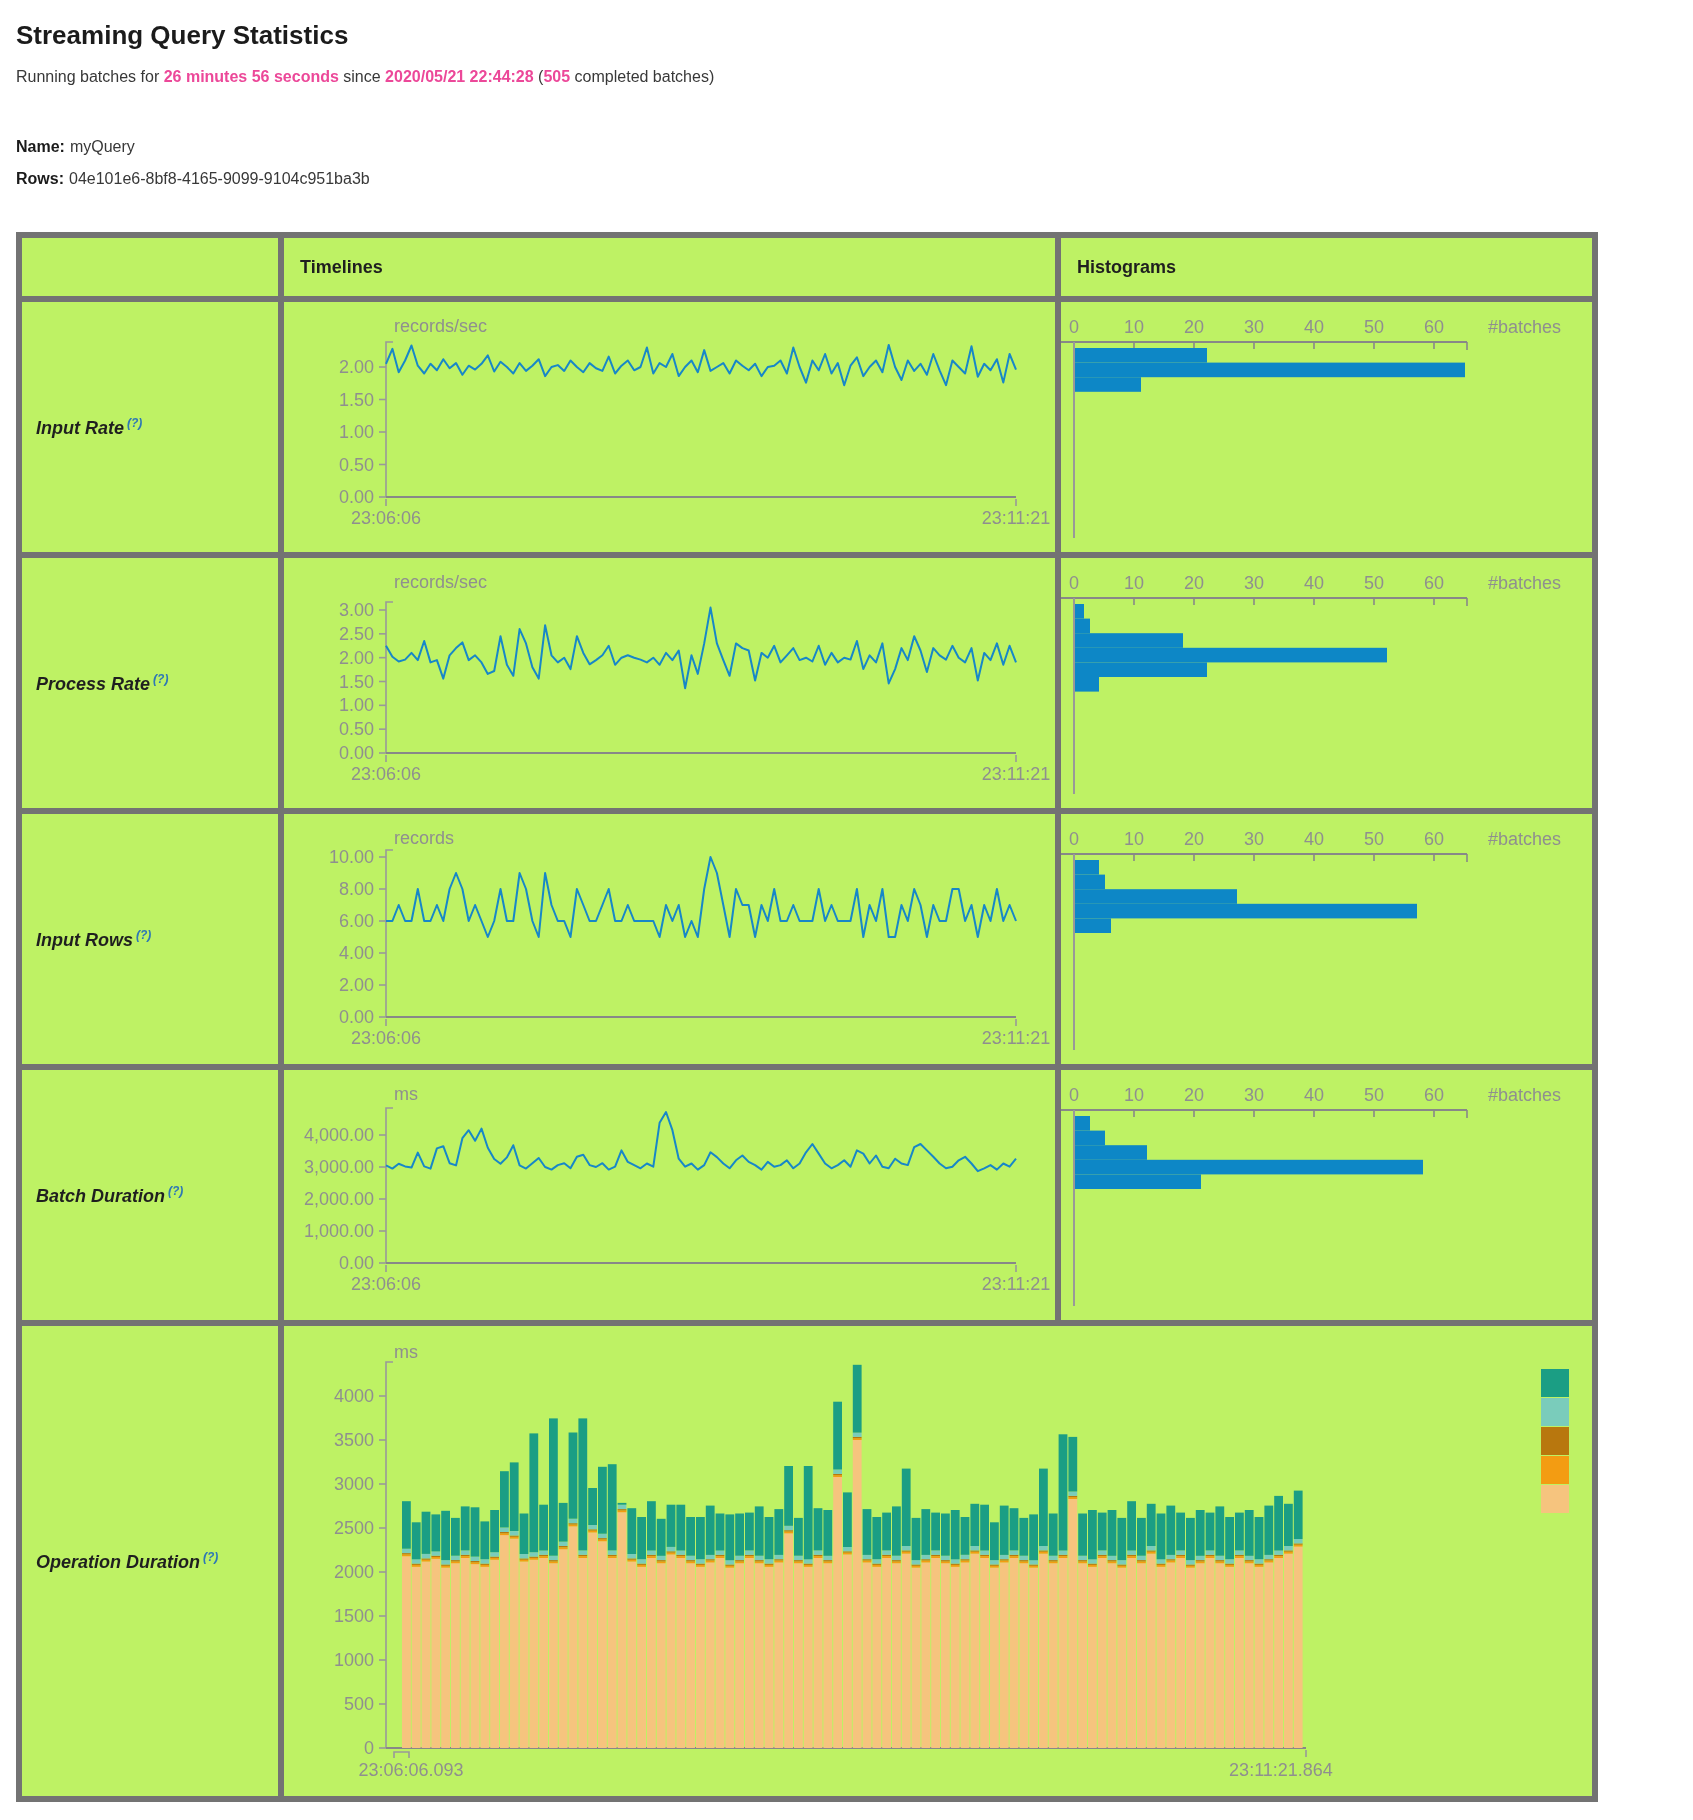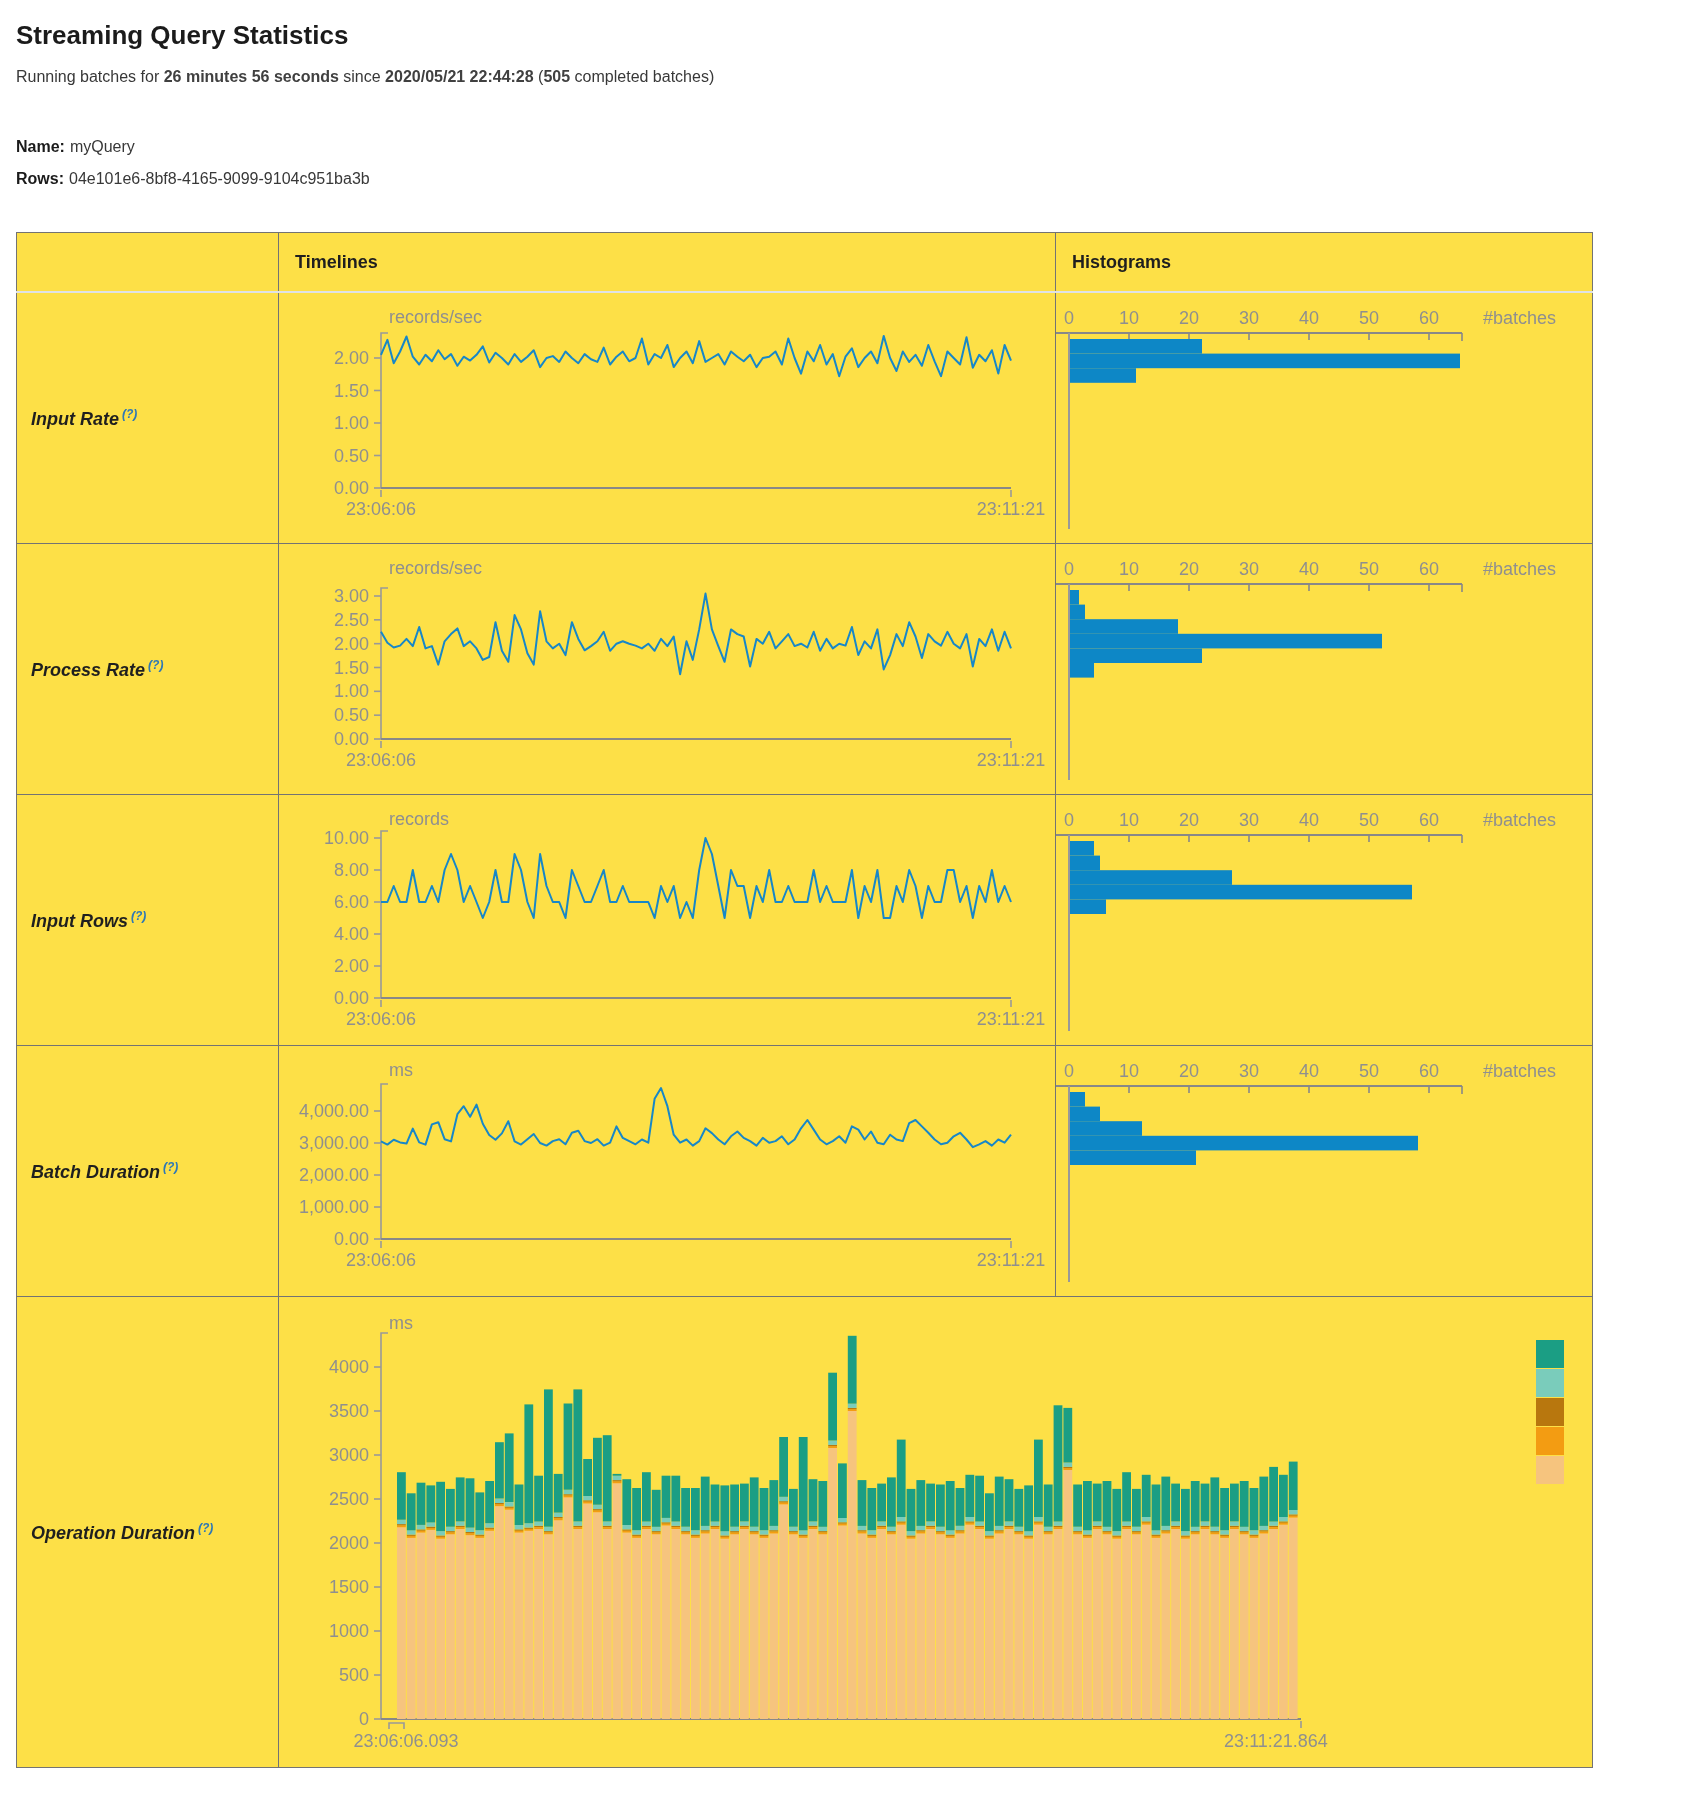--- a/index.html
+++ b/index.html
@@ -1,24 +1,24 @@
 <!DOCTYPE html>
 <html><head>
 <meta charset="utf-8">
 <style>
   html,body{margin:0;padding:0;background:#fff;}
   body{width:1693px;font-family:"Liberation Sans","DejaVu Sans",sans-serif;color:#383838;}
   .wrap{padding:14px 16px 0 16px;}
   h1{font-size:26px;line-height:1.2;margin:6px 0 0 0;color:#1b1b1b;font-weight:bold;}
   .subtitle{margin:17px 0 0 0;font-size:16px;color:#383838;}
-  .subtitle b{color:#404040;}
+  .subtitle b{color:#ec4899;}
   .meta{margin-top:45px;font-size:16px;line-height:32px;color:#383838;}
   .meta .lbl{font-weight:bold;color:#1b1b1b;margin-right:5px;}
   table.stats{border-collapse:collapse;margin-top:37px;table-layout:fixed;width:1576px;}
-  .stats td,.stats th{border:1px solid #737373;padding:0;vertical-align:top;background:#fde047;}
+  .stats td,.stats th{border:6px solid #737373;padding:0;vertical-align:top;background:#bef264;}
   .stats thead th{height:58px;text-align:left;vertical-align:middle;font-size:18px;color:#1f1f1f;padding-left:16px;border-bottom:2px solid #dfe2e5;}
   .label-cell{vertical-align:middle !important;padding-left:14px !important;font-weight:bold;font-size:18px;color:#1f1f1f;font-style:italic;}
   sup.help{color:#2e78b5;font-size:12px;font-weight:bold;margin-left:3px;}
   .chart{display:block;}
   .tl{width:777px;height:250px;text-align:right;}
   .hi{width:537px;height:250px;}
   .st{width:1314px;height:470px;}
   svg{display:block;}
   .ctext{fill:#8f8f8f;font-size:18px;font-family:"Liberation Sans","DejaVu Sans",sans-serif;}
 </style>

